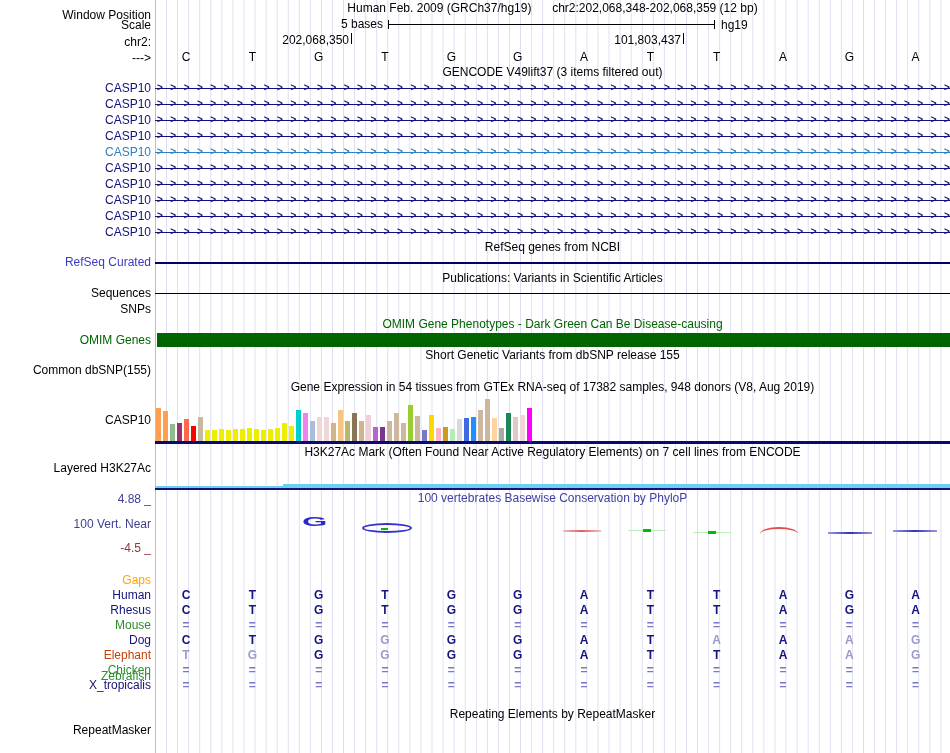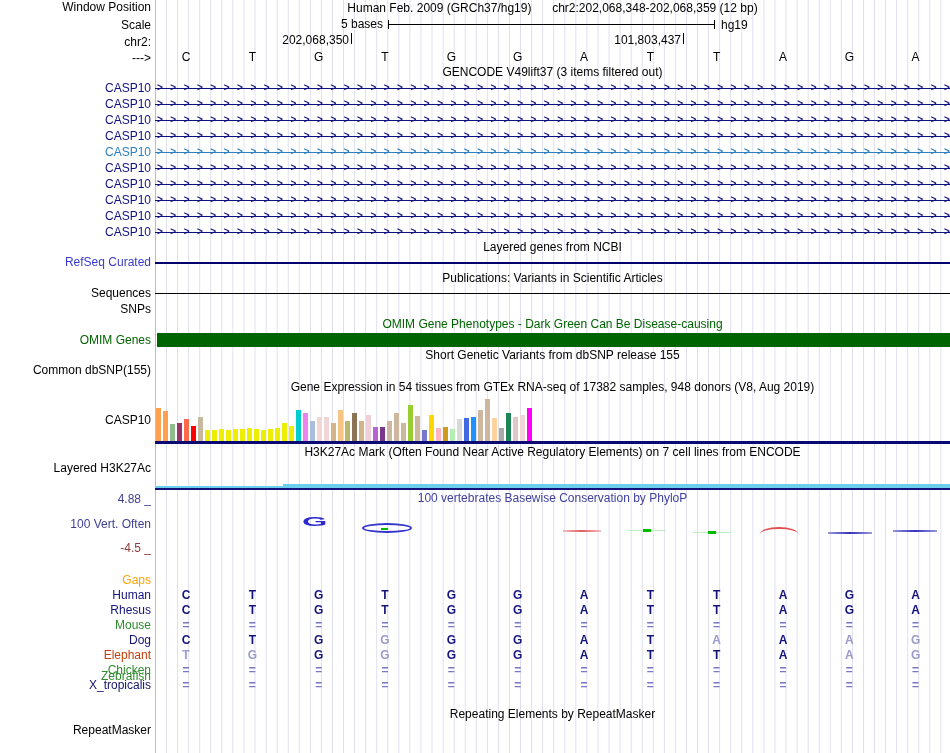--- a/index.html
+++ b/index.html
@@ -25,21 +25,21 @@
   #scalebar{position:absolute;height:9px;border-left:1px solid #000;border-right:1px solid #000;
     background:linear-gradient(#000,#000) center/100% 1px no-repeat;}
 </style>
 </head>
 <body>
 
 <div id="browser">
   <div id="gridbg"></div>
   <div id="leftsep"></div>
 
-  <div class="lbl" style="top:0">Window Position</div>
+  <div class="lbl" style="top:8px">Window Position</div>
   <div class="lbl" style="top:18px">Scale</div>
   <div class="lbl" style="top:35px">chr2:</div>
   <div class="lbl" style="top:51px">---&gt;</div>
   <div id="gencode-labels">
       <div class="lbl" style="top:81px;color:#10107E">CASP10</div>
       <div class="lbl" style="top:97px;color:#10107E">CASP10</div>
       <div class="lbl" style="top:113px;color:#10107E">CASP10</div>
       <div class="lbl" style="top:129px;color:#10107E">CASP10</div>
       <div class="lbl" style="top:145px;color:#2E80C0">CASP10</div>
       <div class="lbl" style="top:161px;color:#10107E">CASP10</div>
@@ -49,42 +49,42 @@
       <div class="lbl" style="top:225px;color:#10107E">CASP10</div>
     </div>
   <div class="lbl" style="top:255px;color:#3A3AC8">RefSeq Curated</div>
   <div class="lbl" style="top:286px">Sequences</div>
   <div class="lbl" style="top:302px">SNPs</div>
   <div class="lbl" style="top:333px;color:#006400">OMIM Genes</div>
   <div class="lbl" style="top:363px">Common dbSNP(155)</div>
   <div class="lbl" style="top:413px">CASP10</div>
   <div class="lbl" style="top:461px">Layered H3K27Ac</div>
   <div class="lbl" style="top:492px;color:#3F3F92">4.88 _</div>
-  <div class="lbl" style="top:517px;color:#3F3F92">100 Vert. Often</div>
+  <div class="lbl" style="top:517px;color:#3F3F92">100 Vert. Near</div>
   <div class="lbl" style="top:541px;color:#8E3B3B">-4.5 _</div>
   <div class="lbl" style="top:573px;color:#FFA500">Gaps</div>
   <div id="species-labels">
       <div class="lbl" style="top:588px;color:#14147E">Human</div>
       <div class="lbl" style="top:603px;color:#14147E">Rhesus</div>
       <div class="lbl" style="top:618px;color:#2E8B2E">Mouse</div>
       <div class="lbl" style="top:633px;color:#14147E">Dog</div>
       <div class="lbl" style="top:648px;color:#c2410c">Elephant</div>
       <div class="lbl" style="top:663px;color:#2E8B2E">Chicken</div>
       <div class="lbl" style="top:678px;color:#14146E">X_tropicalis</div>
       <div class="lbl" style="top:669px;color:#2E8B2E">Zebrafish</div>
     </div>
   <div class="lbl" style="top:723px">RepeatMasker</div>
 
   <div class="ct" style="top:2px">
     <span>Human Feb. 2009 (GRCh37/hg19)</span>
     <span style="display:inline-block;width:14px"></span>
     <span>chr2:202,068,348-202,068,359 (12 bp)</span>
   </div>
   <div class="ct" style="top:66px">GENCODE V49lift37 (3 items filtered out)</div>
-  <div class="ct" style="top:241px">Layered genes from NCBI</div>
+  <div class="ct" style="top:241px">RefSeq genes from NCBI</div>
   <div class="ct" style="top:272px">Publications: Variants in Scientific Articles</div>
   <div class="ct" style="top:318px;color:#006400">OMIM Gene Phenotypes - Dark Green Can Be Disease-causing</div>
   <div class="ct" style="top:349px">Short Genetic Variants from dbSNP release 155</div>
   <div class="ct" style="top:381px">Gene Expression in 54 tissues from GTEx RNA-seq of 17382 samples, 948 donors (V8, Aug 2019)</div>
   <div class="ct" style="top:446px">H3K27Ac Mark (Often Found Near Active Regulatory Elements) on 7 cell lines from ENCODE</div>
   <div class="ct" style="top:492px;color:#4040A0">100 vertebrates Basewise Conservation by PhyloP</div>
   <div class="ct" style="top:708px">Repeating Elements by RepeatMasker</div>
 
   <div id="tracks">
 

